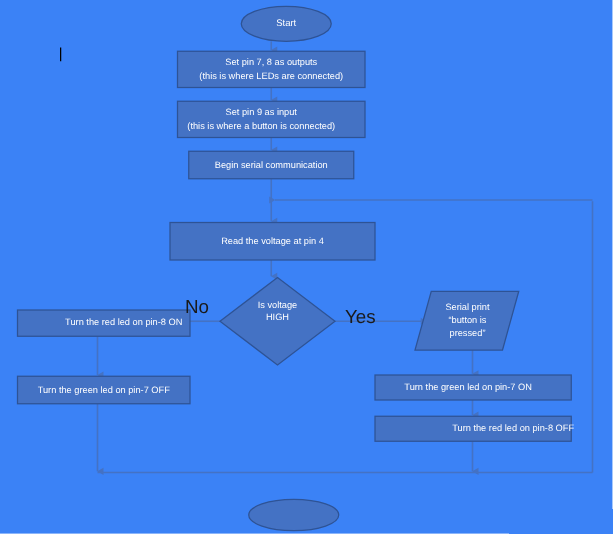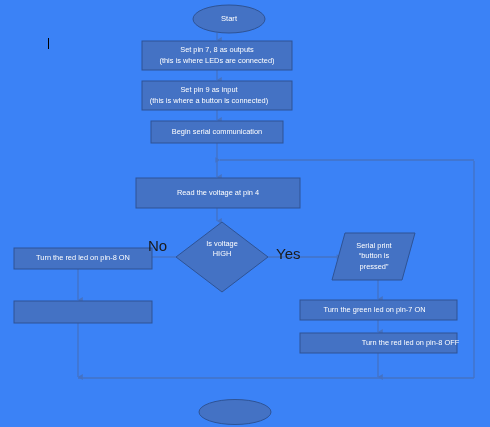--- a/index.html
+++ b/index.html
@@ -135,22 +135,23 @@
 HIGH</div>
 
   <div class="node-label" style="left:336px; top:234px; width:76px; height:45px;">Serial print
 “button is
 pressed”</div>
 
   <div class="node-label" style="left:296px; top:300px; width:157px; height:20px;">Turn the green led on pin-7 ON</div>
 
   <div class="node-label" style="left:300px; top:333px; width:157px; height:20px;margin-left:32px;">Turn the red led on pin-8 OFF</div>
 
-  <div class="node-label" style="left:14px; top:248px; width:138px; height:21px;">Turn the red led on pin-8 ON</div>
+  <div class="node-label" style="left:14px; top:248px; width:138px; height:21px;padding-left:16px;">Turn the red led on pin-8 ON</div>
 
+  <div class="node-label" style="left:14px; top:301px; width:138px; height:22px;">Turn the green led on pin-7 OFF</div>
 
 
   <div class="edge-label" style="left:148px; top:238px;">No</div>
 
   <div class="edge-label" style="left:276px; top:246px;">Yes</div>
 
   <div class="caret" style="left:48px; top:38px; height:11px;"></div>
 
 </div>
 

